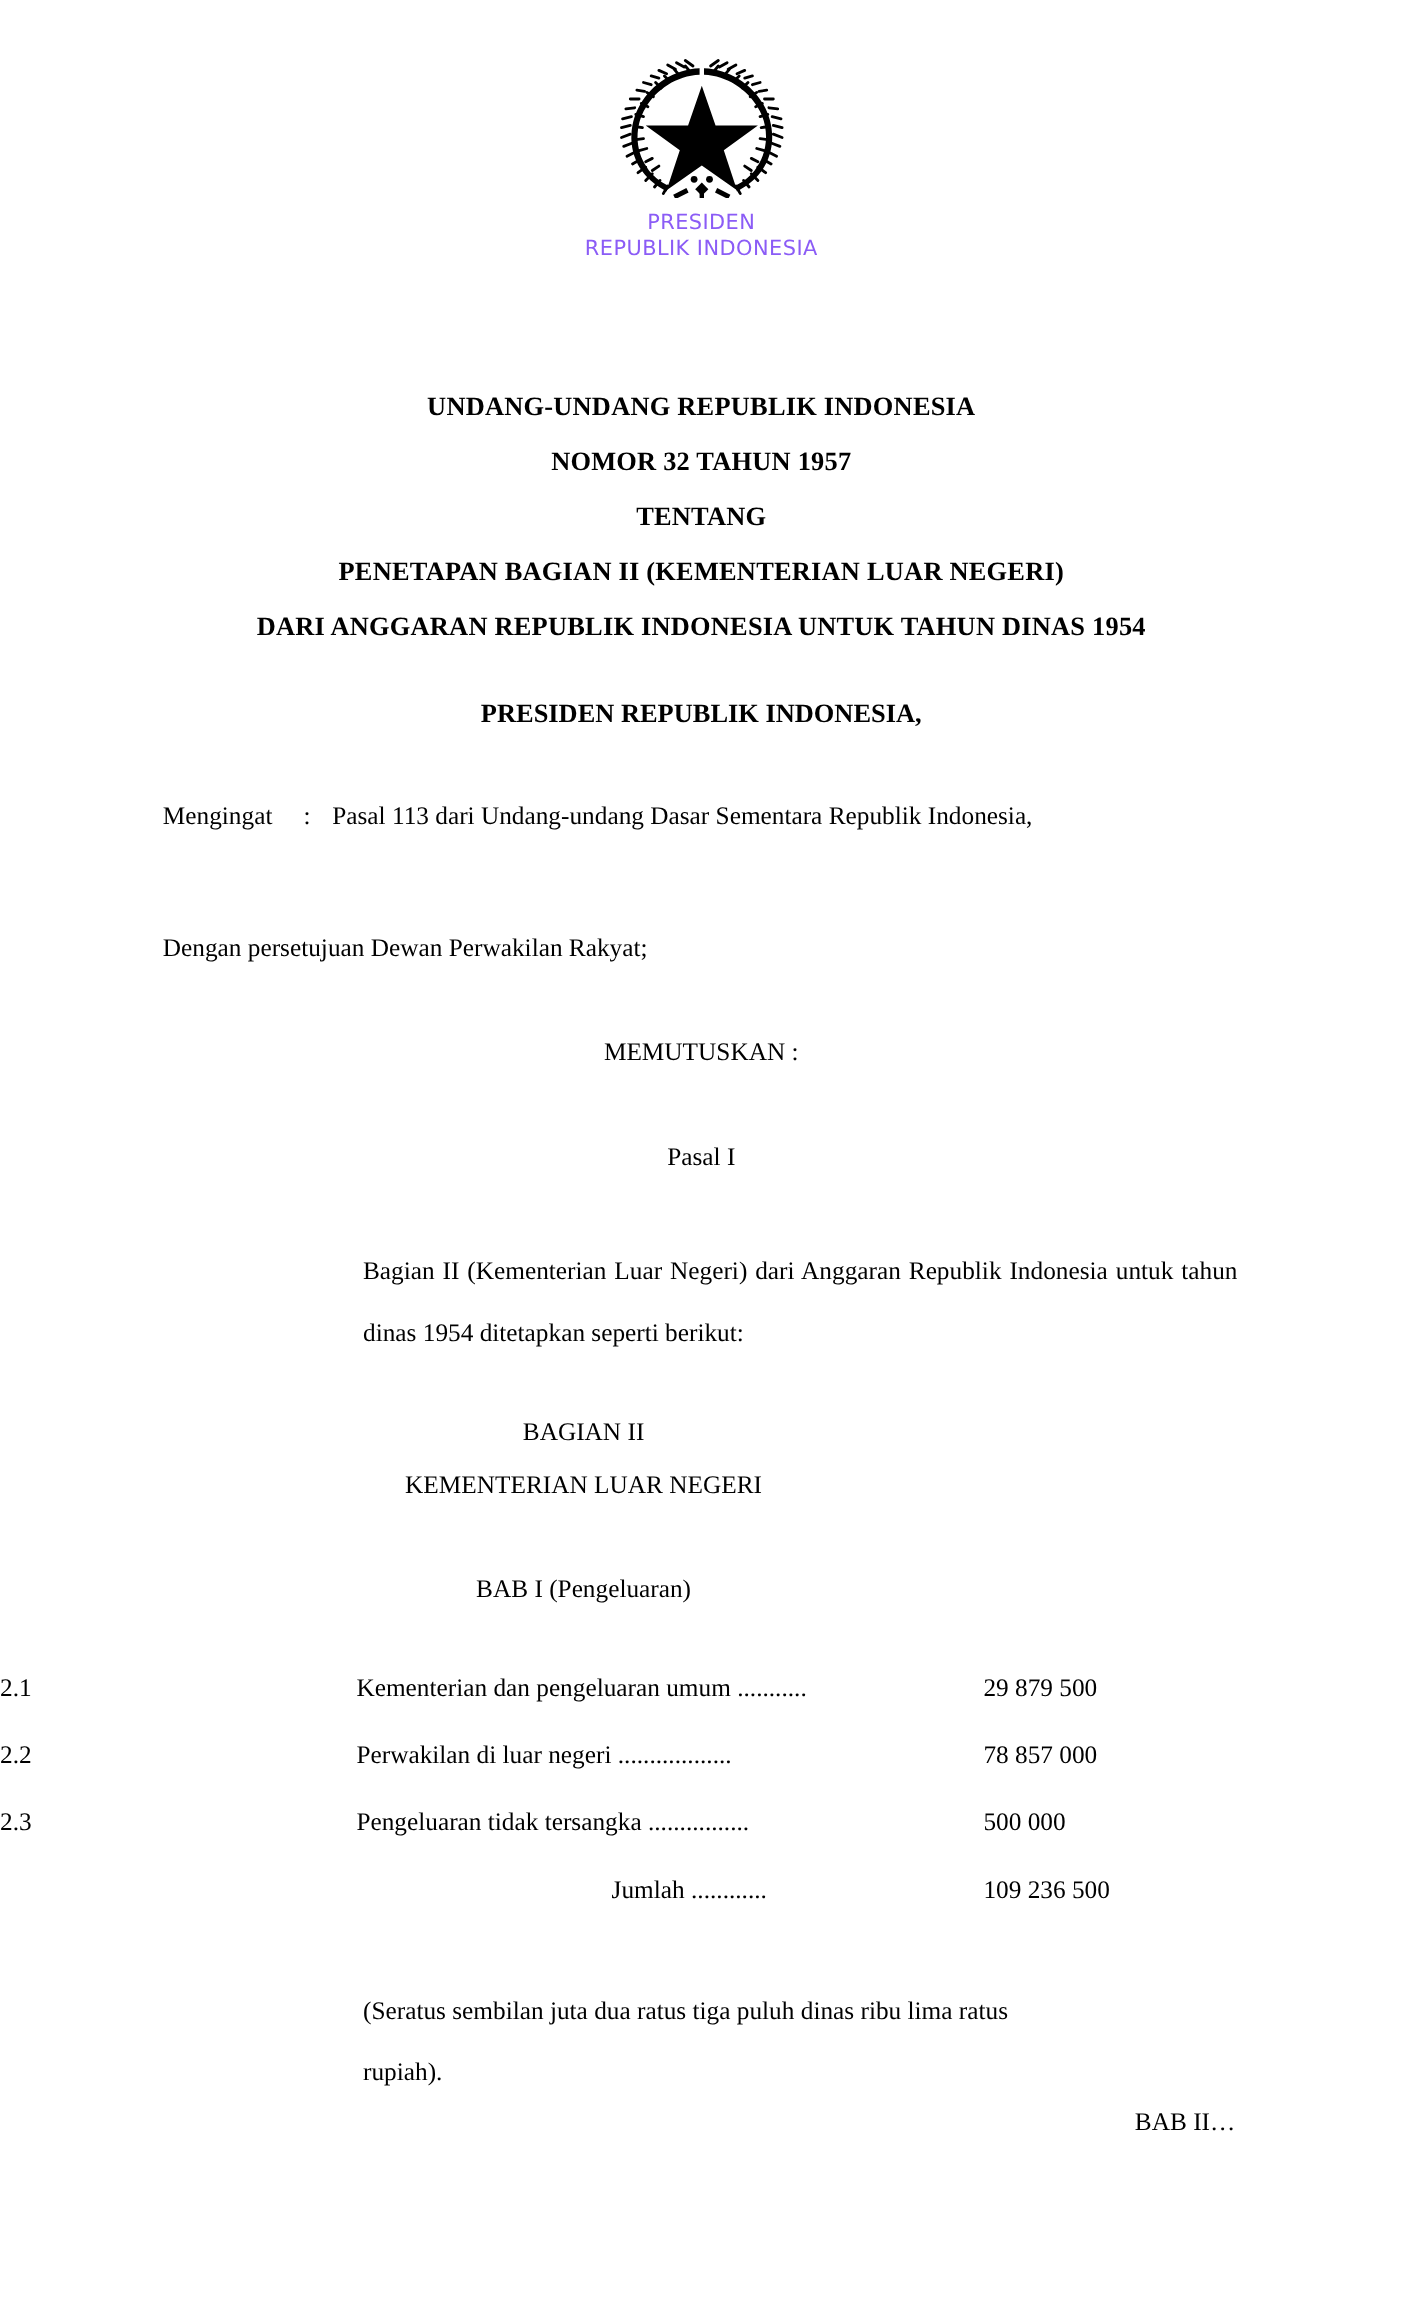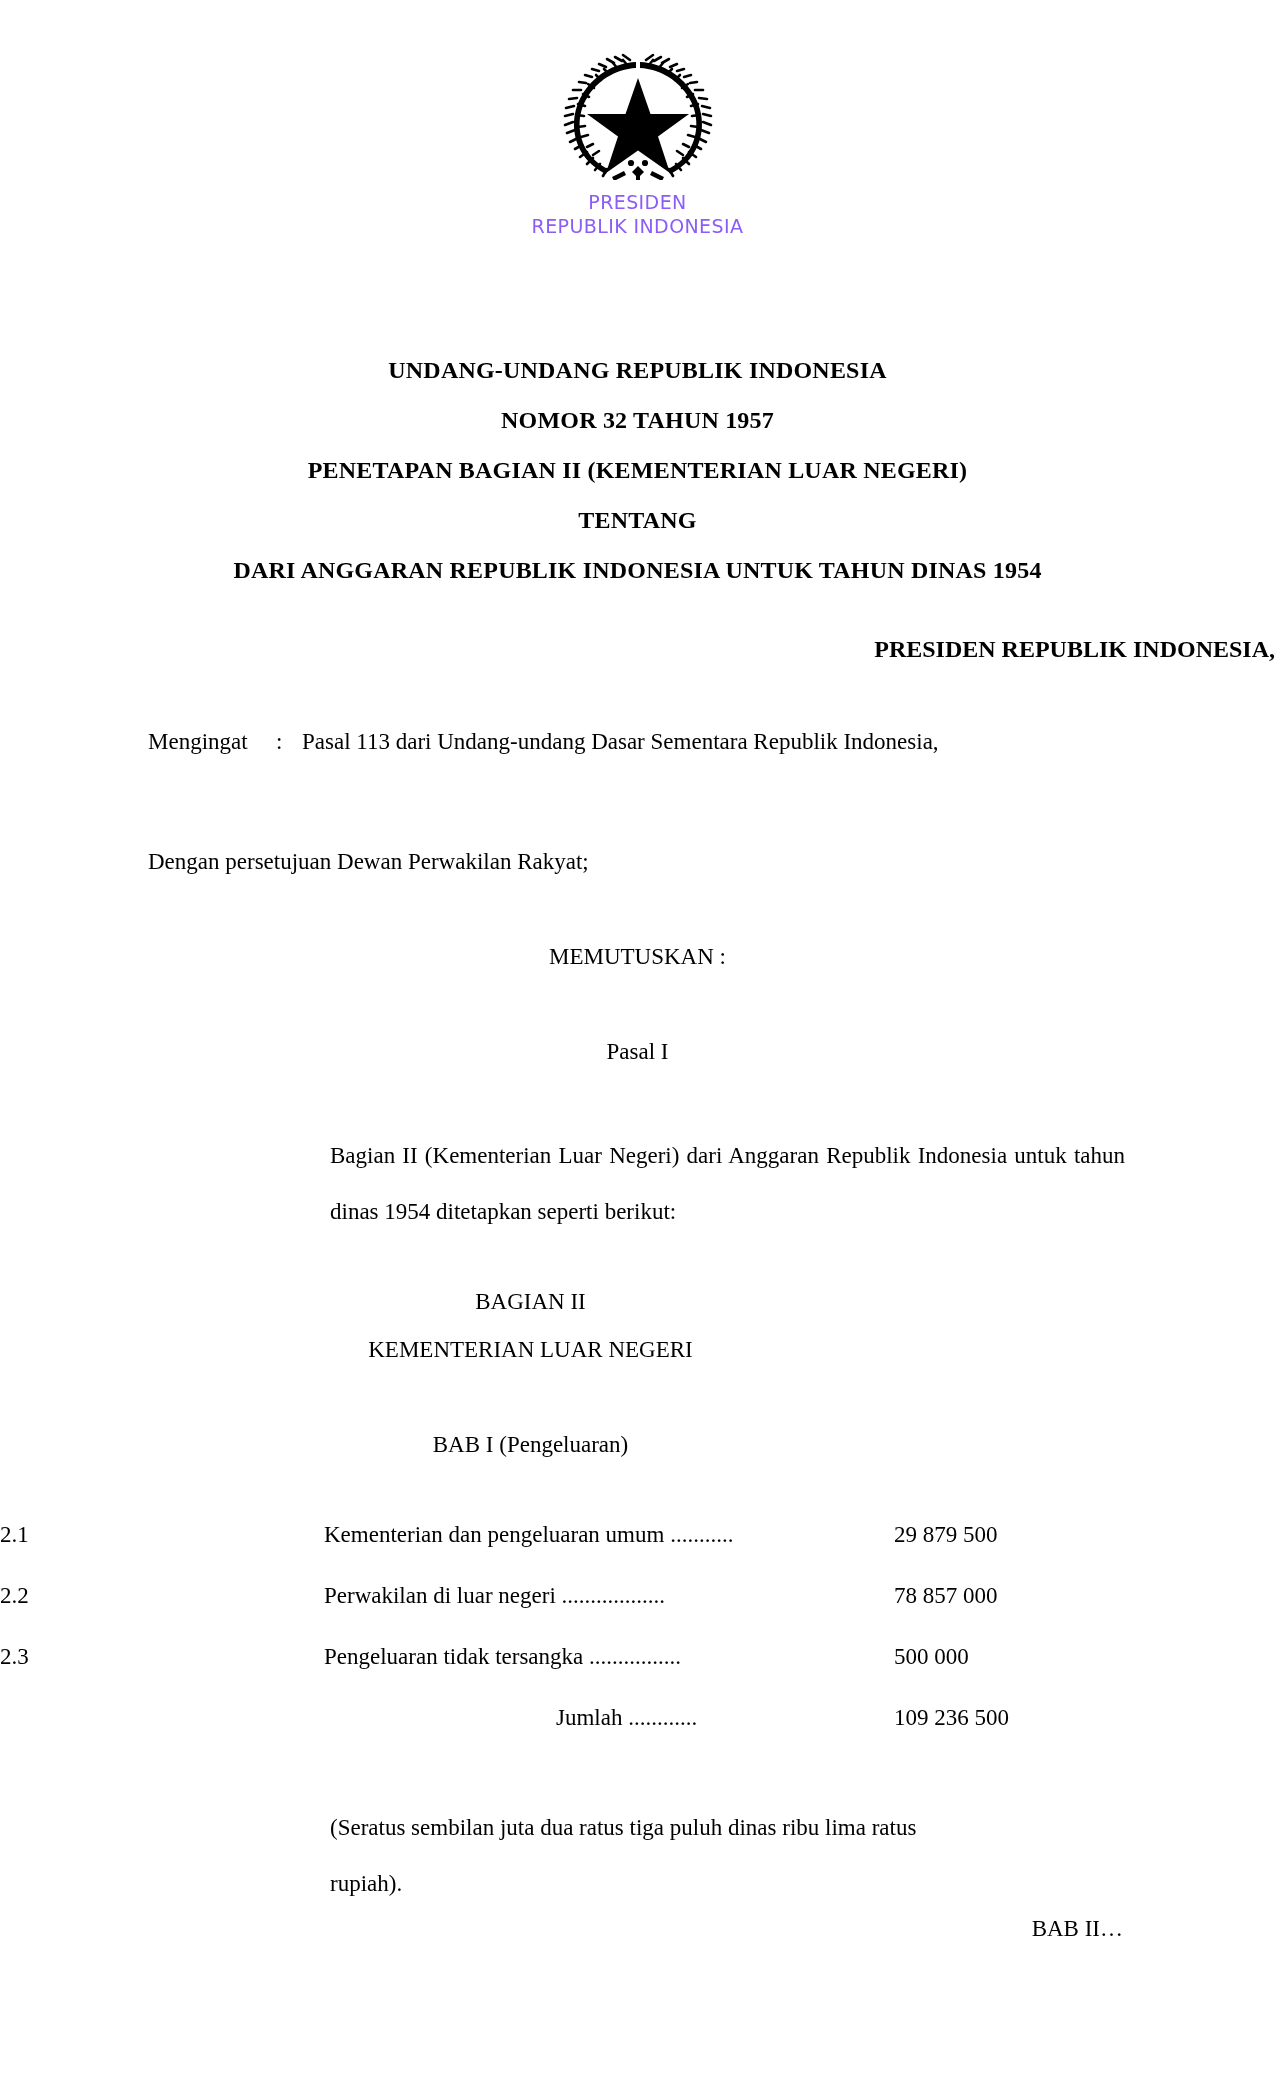--- a/index.html
+++ b/index.html
@@ -61,21 +61,21 @@
     line-height: 50px;
     letter-spacing: 0.2px;
   }
 
   
   .authority-heading {
     position: absolute;
     top: 632px;
     left: 0;
     width: 1275px;
-    text-align: right;
+    text-align: center;
     font-weight: bold;
     font-size: 24px;
     line-height: 34px;
   }
 
   
   .mengingat-row {
     position: absolute;
     top: 725px;
     left: 148px;
@@ -303,22 +303,22 @@
     </svg>
     <div class="emblem-caption">
       <div>PRESIDEN</div>
       <div>REPUBLIK INDONESIA</div>
     </div>
   </div>
 
   <div class="title-block">
     <div class="title-line">UNDANG-UNDANG REPUBLIK INDONESIA</div>
     <div class="title-line">NOMOR 32 TAHUN 1957</div>
+    <div class="title-line">TENTANG</div>
     <div class="title-line">PENETAPAN BAGIAN II (KEMENTERIAN LUAR NEGERI)</div>
-    <div class="title-line">TENTANG</div>
     <div class="title-line">DARI ANGGARAN REPUBLIK INDONESIA UNTUK TAHUN DINAS 1954</div>
   </div>
 
   <div class="authority-heading">PRESIDEN REPUBLIK INDONESIA,</div>
 
   <div class="mengingat-row">
     <span class="mengingat-label">Mengingat</span>
     <span class="mengingat-colon">:</span>
     <span class="mengingat-text">Pasal 113 dari Undang-undang Dasar Sementara Republik Indonesia,</span>
   </div>

